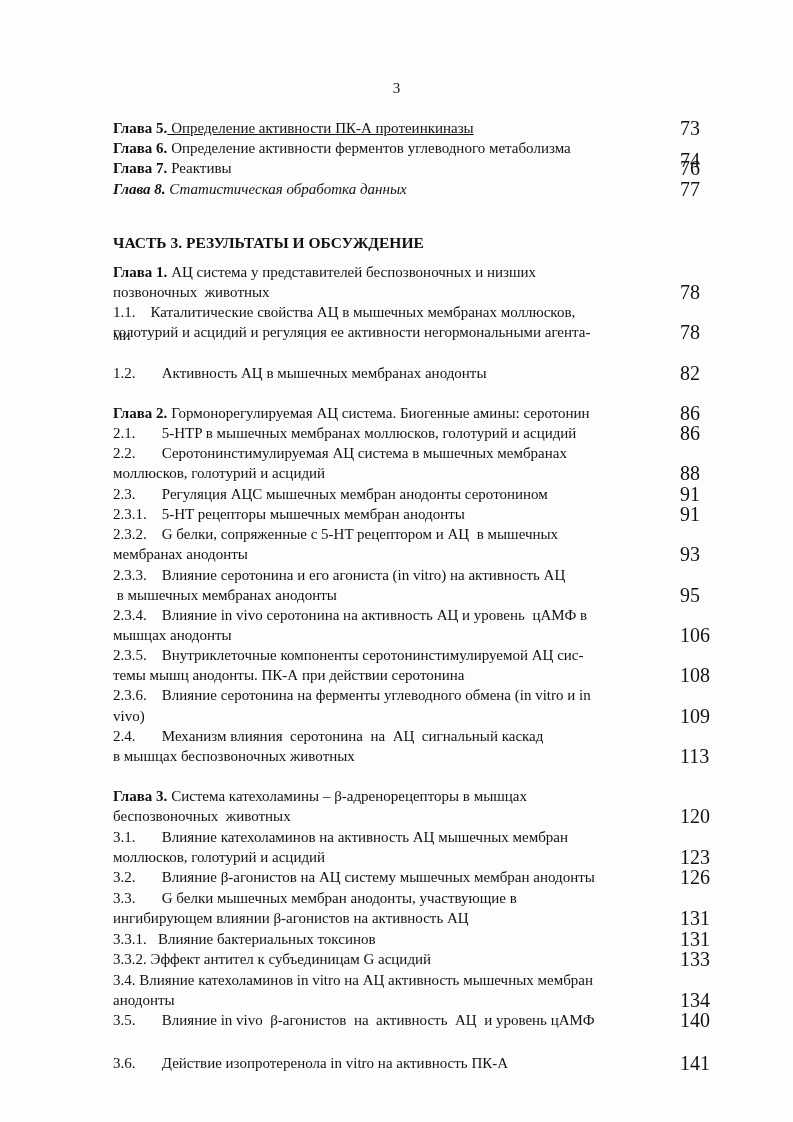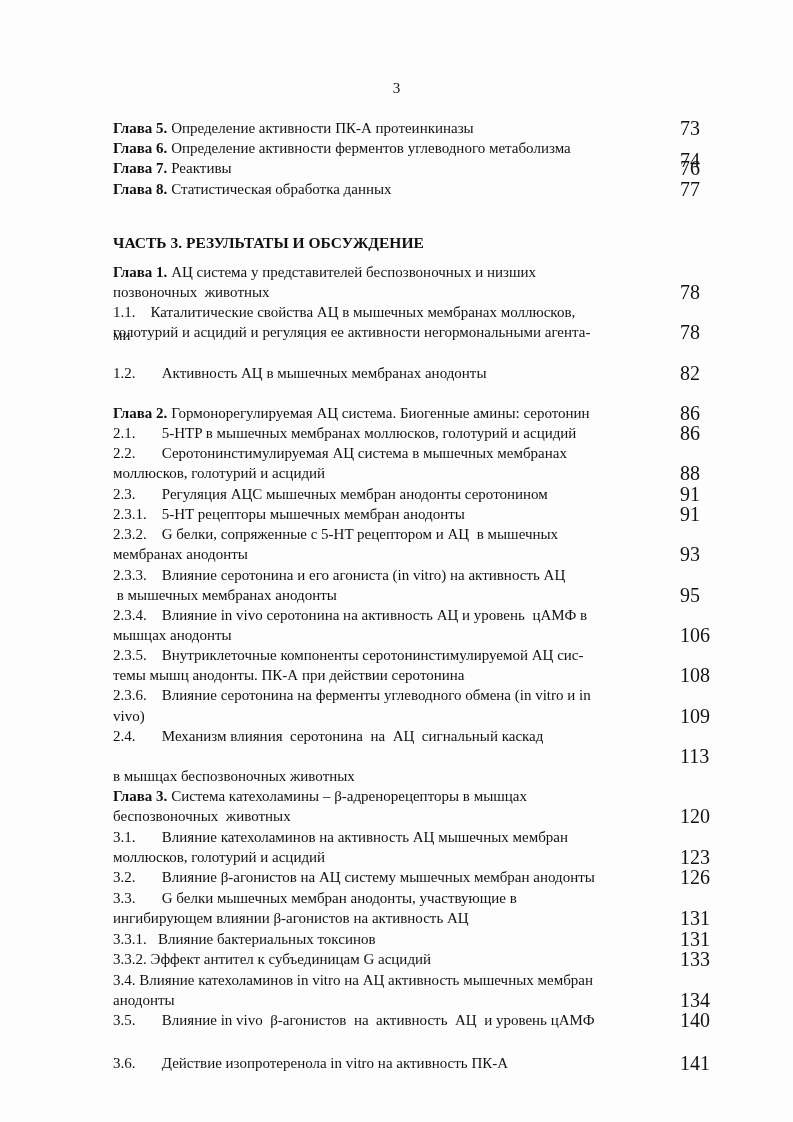--- a/index.html
+++ b/index.html
@@ -10,27 +10,27 @@
   .num { position:absolute; left:680px; font-size:20px; line-height:18px; }
   .b { font-weight:bold; }
   .part { position:absolute; left:113px; font-size:15.5px; font-weight:bold; line-height:18px; }
 </style>
 </head>
 <body>
 
 <div class="page-num">3</div>
 <div class="part" style="top:234px;">ЧАСТЬ 3. РЕЗУЛЬТАТЫ И ОБСУЖДЕНИЕ</div>
 <div id="toc">
-    <div class="line" style="top: 119px;"><span class="b">Глава 5.</span><span style="white-space: pre;"> Определение активности ПК-А протеинкиназы</span></div>
+    <div class="line" style="top: 119px;"><span class="b">Глава 5.</span><span style="white-space: pre; text-decoration: underline;"> Определение активности ПК-А протеинкиназы</span></div>
     <div class="num" style="top: 119px;">73</div>
     <div class="line" style="top: 139px;"><span class="b">Глава 6.</span><span style="white-space: pre;"> Определение активности ферментов углеводного метаболизма</span></div>
     <div class="num" style="top: 151px;">74</div>
     <div class="line" style="top: 159px;"><span class="b">Глава 7.</span><span style="white-space: pre;"> Реактивы</span></div>
     <div class="num" style="top: 159px;">76</div>
-    <div class="line" style="top: 180px;"><span class="b">Глава 8.</span><span style="white-space: pre;"> Статистическая обработка данных</span></div>
+    <div class="line" style="top: 180px; font-style: italic;"><span class="b">Глава 8.</span><span style="white-space: pre;"> Статистическая обработка данных</span></div>
     <div class="num" style="top: 180px;">77</div>
     <div class="line" style="top: 263px;"><span class="b">Глава 1.</span><span style="white-space: pre;"> АЦ система у представителей беспозвоночных и низших</span></div>
     <div class="line" style="top: 283px;"><span style="white-space: pre; text-align: center;">позвоночных  животных</span></div>
     <div class="num" style="top: 283px;">78</div>
     <div class="line" style="top: 303px;"><span style="white-space: pre;">1.1.    Каталитические свойства АЦ в мышечных мембранах моллюсков,</span></div>
     <div class="line" style="top: 323px;"><span style="white-space: pre;">голотурий и асцидий и регуляция ее активности негормональными агента-</span></div>
     <div class="num" style="top: 323px;">78</div>
     <div class="line" style="top: 326px;"><span style="white-space: pre;">ми</span></div>
     <div class="line" style="top: 364px;"><span style="white-space: pre;">1.2.       Активность АЦ в мышечных мембранах анодонты</span></div>
     <div class="num" style="top: 364px;">82</div>
@@ -54,21 +54,21 @@
     <div class="line" style="top: 606px;"><span style="white-space: pre;">2.3.4.    Влияние in vivo серотонина на активность АЦ и уровень  цАМФ в</span></div>
     <div class="line" style="top: 626px;"><span style="white-space: pre;">мышцах анодонты</span></div>
     <div class="num" style="top: 626px;">106</div>
     <div class="line" style="top: 646px;"><span style="white-space: pre;">2.3.5.    Внутриклеточные компоненты серотонинстимулируемой АЦ сис-</span></div>
     <div class="line" style="top: 666px;"><span style="white-space: pre;">темы мышц анодонты. ПК-А при действии серотонина</span></div>
     <div class="num" style="top: 666px;">108</div>
     <div class="line" style="top: 686px;"><span style="white-space: pre;">2.3.6.    Влияние серотонина на ферменты углеводного обмена (in vitro и in</span></div>
     <div class="line" style="top: 707px;"><span style="white-space: pre;">vivo)</span></div>
     <div class="num" style="top: 707px;">109</div>
     <div class="line" style="top: 727px;"><span style="white-space: pre;">2.4.       Механизм влияния  серотонина  на  АЦ  сигнальный каскад</span></div>
-    <div class="line" style="top: 747px; margin-top: 20px;"><span style="white-space: pre;">в мышцах беспозвоночных животных</span></div>
+    <div class="line" style="top: 747px;"><span style="white-space: pre;">в мышцах беспозвоночных животных</span></div>
     <div class="num" style="top: 747px;">113</div>
     <div class="line" style="top: 787px;"><span class="b">Глава 3.</span><span style="white-space: pre;"> Система катехоламины – β-адренорецепторы в мышцах</span></div>
     <div class="line" style="top: 807px;"><span style="white-space: pre;">беспозвоночных  животных</span></div>
     <div class="num" style="top: 807px;">120</div>
     <div class="line" style="top: 828px;"><span style="white-space: pre;">3.1.       Влияние катехоламинов на активность АЦ мышечных мембран</span></div>
     <div class="line" style="top: 848px;"><span style="white-space: pre;">моллюсков, голотурий и асцидий</span></div>
     <div class="num" style="top: 848px;">123</div>
     <div class="line" style="top: 868px;"><span style="white-space: pre;">3.2.       Влияние β-агонистов на АЦ систему мышечных мембран анодонты</span></div>
     <div class="num" style="top: 868px;">126</div>
     <div class="line" style="top: 889px;"><span style="white-space: pre;">3.3.       G белки мышечных мембран анодонты, участвующие в</span></div>

